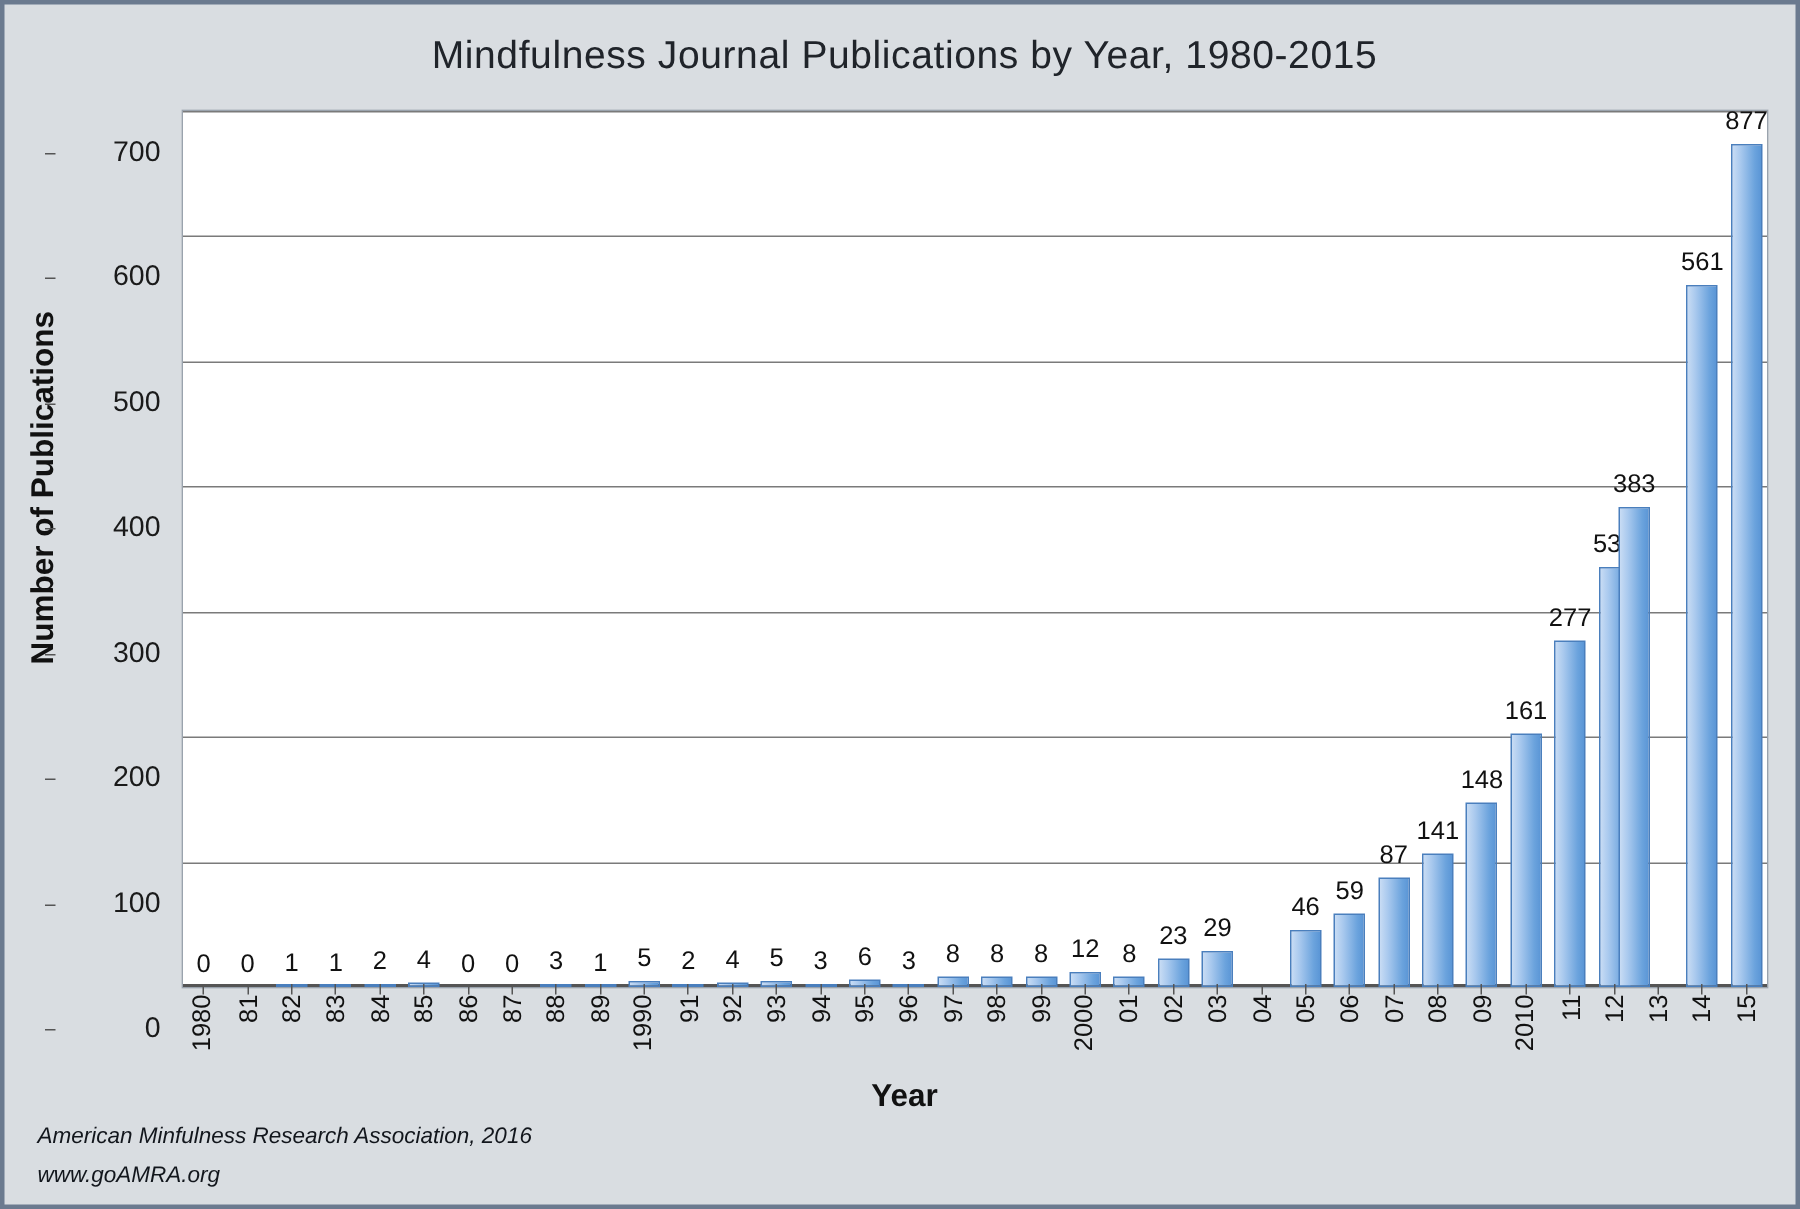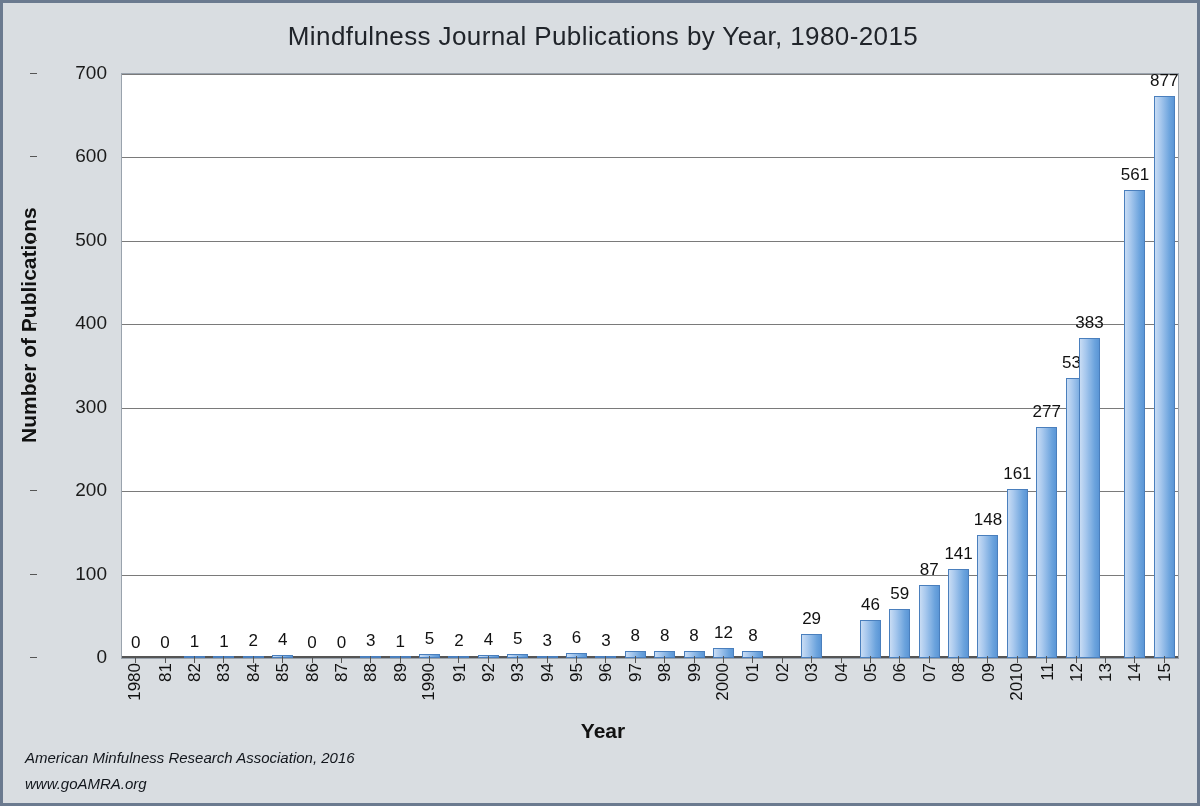--- a/index.html
+++ b/index.html
@@ -82,20 +82,21 @@
     border-top: 2px solid #555;
   }
   .ytick {
     position: absolute;
     right: 1090px;
     width: 70px;
     text-align: right;
     font-size: 19px;
     color: #1a1a1a;
     transform: translateY(-50%);
+    margin-top: 29px;
   }
   .ytick-mark {
     position: absolute;
     left: -7px;
     width: 7px;
     border-top: 1px solid #555;
   }
   .bars {
     position: absolute;
     left: 118px;
@@ -283,20 +284,24 @@
         <div class="bar" style="height: 6.67429px;"></div>
         <div class="barval" style="bottom: 11.6743px;">8</div>
       </div>
       <div class="barcol" style="left: 591.972px; height: 584px;">
         <div class="bar" style="height: 10.0114px;"></div>
         <div class="barval" style="bottom: 15.0114px;">12</div>
       </div>
       <div class="barcol" style="left: 621.361px; height: 584px;">
         <div class="bar" style="height: 6.67429px;"></div>
         <div class="barval" style="bottom: 11.6743px;">8</div>
+      </div>
+      <div class="barcol" style="left: 650.75px; height: 584px;">
+        <div class="bar" style="height: 19.1886px;"></div>
+        <div class="barval" style="bottom: 24.1886px;">23</div>
       </div>
       <div class="barcol" style="left: 680.139px; height: 584px;">
         <div class="bar" style="height: 24.1943px;"></div>
         <div class="barval" style="bottom: 29.1943px;">29</div>
       </div>
       <div class="barcol" style="left: 738.917px; height: 584px;">
         <div class="bar" style="height: 38.3771px;"></div>
         <div class="barval" style="bottom: 43.3771px;">46</div>
       </div>
       <div class="barcol" style="left: 768.306px; height: 584px;">

